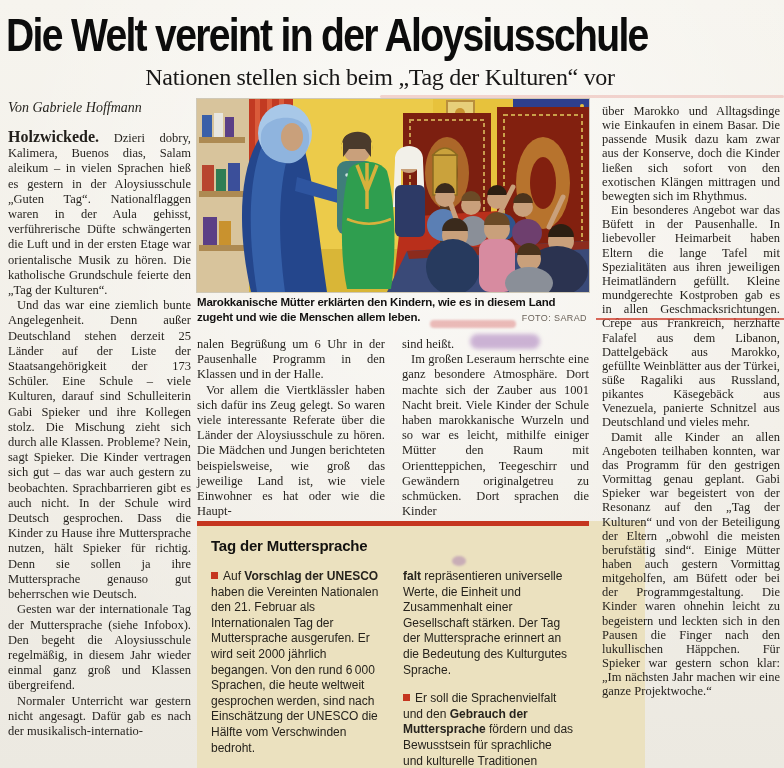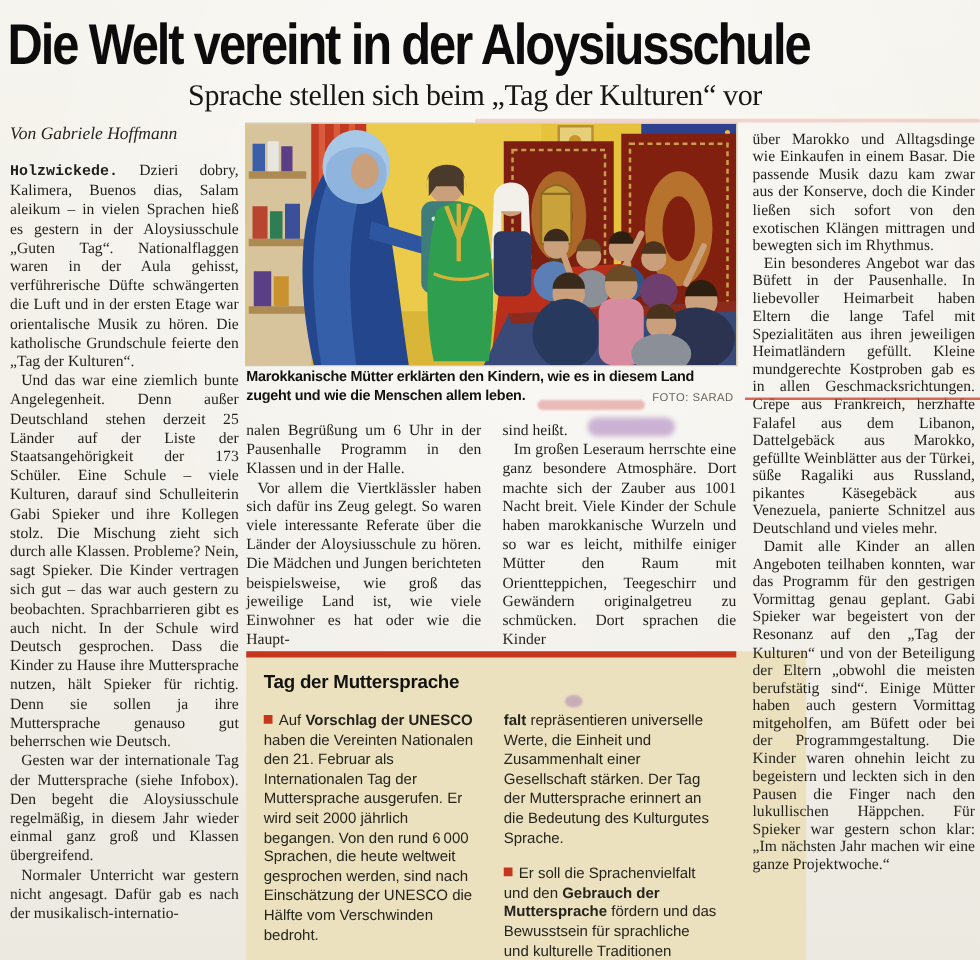--- a/index.html
+++ b/index.html
@@ -35,21 +35,21 @@
   .bodycol{
     position:absolute;text-align:justify;color:#221f1b;
     font-size:12.5px;line-height:15.2px;hyphens:auto;
   }
   .bodycol p{margin:0;}
   .bodycol p + p{text-indent:9px;}
   .col1{left:8px;top:129px;width:183px;height:636px;}
   .col2{left:197px;top:337px;width:188px;height:175px;}
   .col3{left:402px;top:337px;width:187px;height:175px;}
   .col4{left:602px;top:104px;width:178px;height:660px;line-height:14.15px;}
-  .lead{font-weight:700;font-family:Liberation Mono, monospace;font-size:12px;}
+  .lead{font-weight:700;font-family:Liberation Serif, serif;font-size:16px;}
   
   .photo{
     position:absolute;left:197px;top:99px;width:392px;height:193px;
     background:#e9c43e;outline:1px solid #cfc8b6;
   }
   .photo svg{display:block;width:100%;height:100%;}
   .caption{
     position:relative;
     left:197px;top:295px;width:392px;
     font-family:"Liberation Sans", sans-serif;font-weight:700;
@@ -91,21 +91,21 @@
   .a-redsmudge{left:430px;top:320px;width:86px;height:8px;background:#d24a4a;opacity:.35;border-radius:4px;filter:blur(1px);}
   .a-purple{left:470px;top:334px;width:70px;height:15px;background:#8a4ea8;opacity:.4;border-radius:8px;filter:blur(2px);}
   .a-purpledot{left:452px;top:556px;width:14px;height:10px;background:#8a4ea8;opacity:.35;border-radius:50%;filter:blur(1px);}
 </style>
 </head>
 <body>
 
 <div class="page">
 
   <div class="headline">Die Welt vereint in der Aloysiusschule</div>
-  <div class="subheadline">Sprache stellen sich beim „Tag der Kulturen“ vor</div>
+  <div class="subheadline">Nationen stellen sich beim „Tag der Kulturen“ vor</div>
   <div class="byline">Von Gabriele Hoffmann</div>
 
   <div class="bodycol col1">
     <p><span class="lead">Holzwickede.</span><span> Dzieri dobry, Kalimera, Buenos dias, Salam aleikum – in vielen Sprachen hieß es gestern in der Aloysiusschule „Guten Tag“. Nationalflaggen waren in der Aula gehisst, verführerische Düfte schwängerten die Luft und in der ersten Etage war orientalische Musik zu hören. Die katholische Grundschule feierte den „Tag der Kulturen“.</span></p>
     <p>Und das war eine ziemlich bunte Angelegenheit. Denn außer Deutschland stehen derzeit 25 Länder auf der Liste der Staatsangehörigkeit der 173 Schüler. Eine Schule – viele Kulturen, darauf sind Schulleiterin Gabi Spieker und ihre Kollegen stolz. Die Mischung zieht sich durch alle Klassen. Probleme? Nein, sagt Spieker. Die Kinder vertragen sich gut – das war auch gestern zu beobachten. Sprachbarrieren gibt es auch nicht. In der Schule wird Deutsch gesprochen. Dass die Kinder zu Hause ihre Muttersprache nutzen, hält Spieker für richtig. Denn sie sollen ja ihre Muttersprache genauso gut beherrschen wie Deutsch.</p>
     <p>Gesten war der internationale Tag der Muttersprache (siehe Infobox). Den begeht die Aloysiusschule regelmäßig, in diesem Jahr wieder einmal ganz groß und Klassen übergreifend.</p>
     <p>Normaler Unterricht war gestern nicht angesagt. Dafür gab es nach der musikalisch-internatio-</p>
   </div>
 
   <div class="photo">

